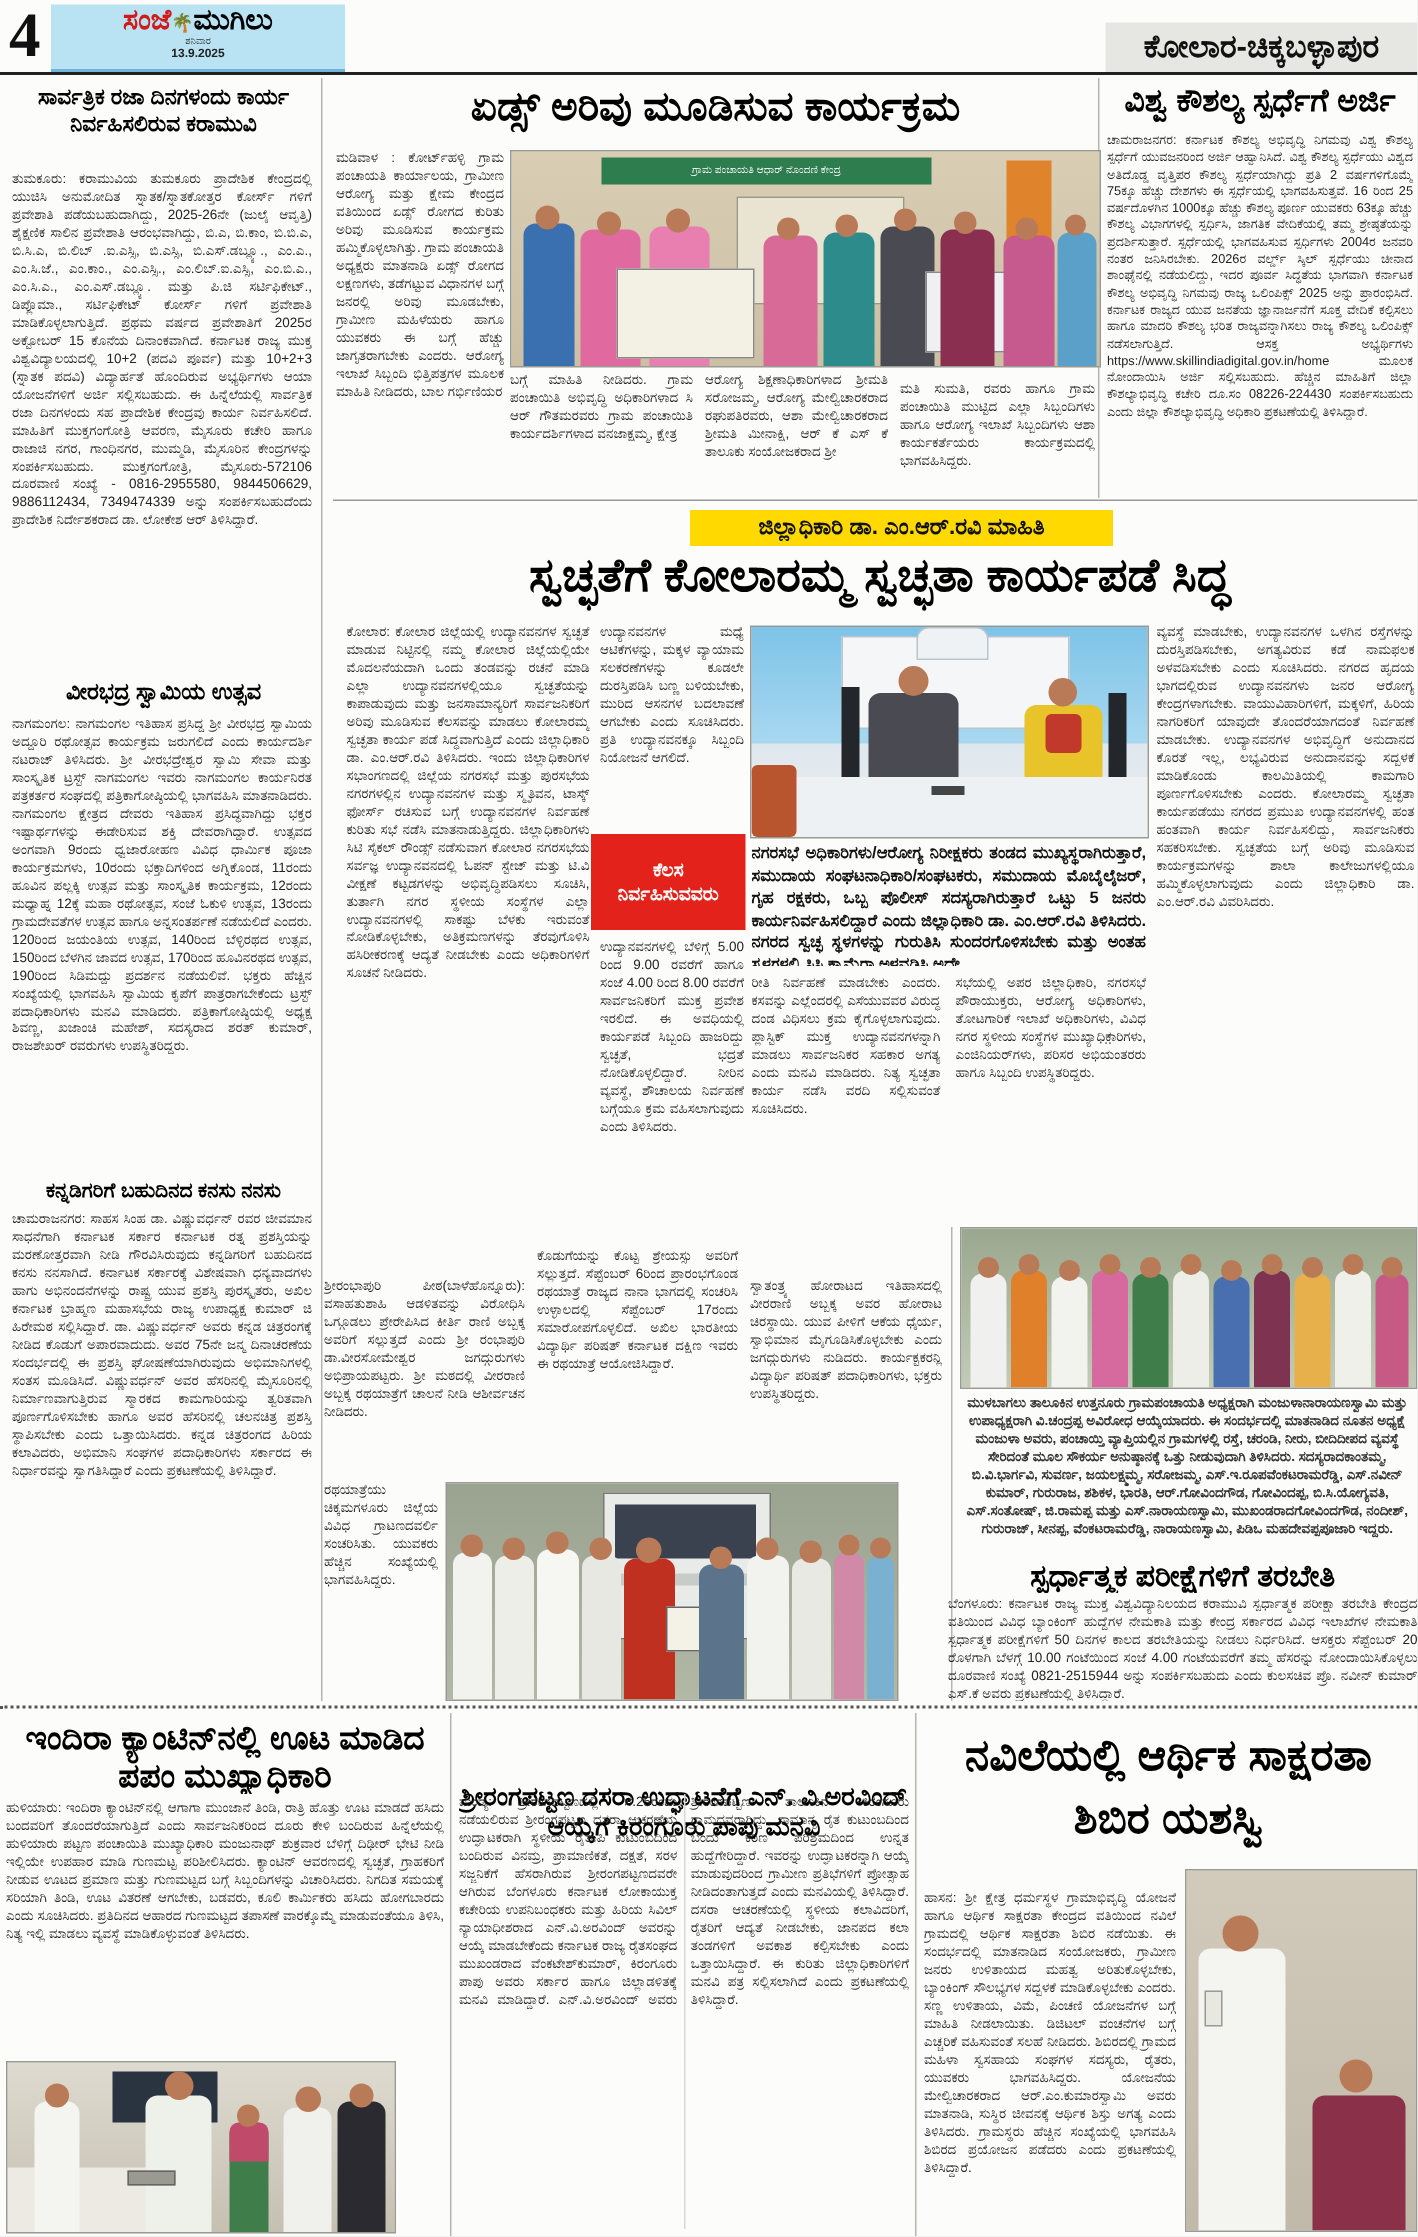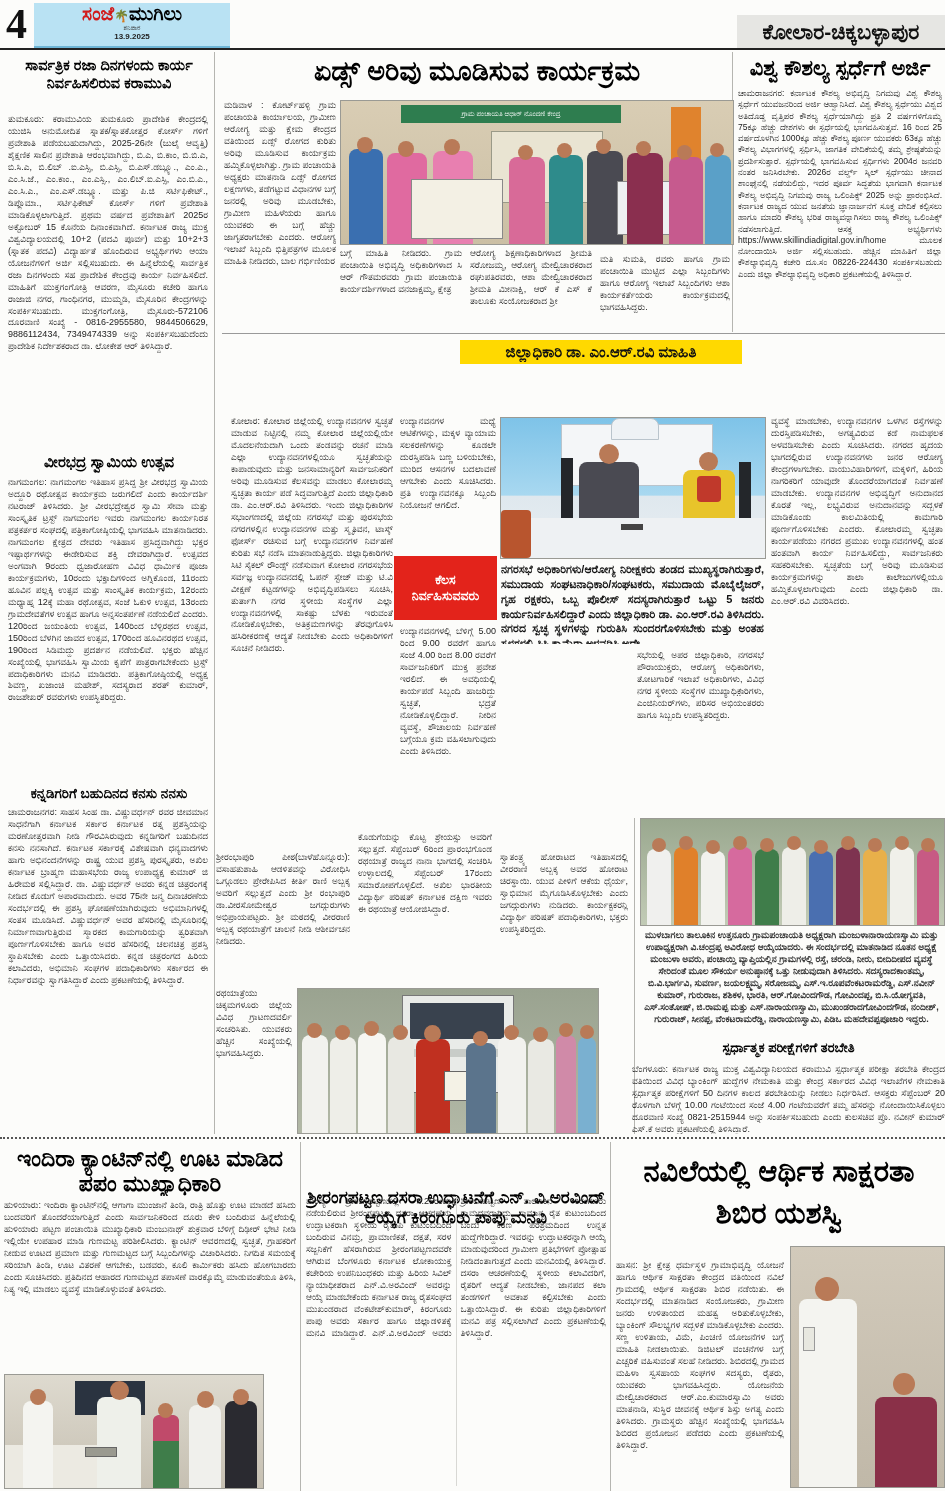--- a/index.html
+++ b/index.html
@@ -82,20 +82,21 @@
   </div>
 
   <div class="abs body-text" style="left:470px;top:248px;width:122px;height:84px;">ಆರೋಗ್ಯ ಶಿಕ್ಷಣಾಧಿಕಾರಿಗಳಾದ ಶ್ರೀಮತಿ ಸರೋಜಮ್ಮ, ಆರೋಗ್ಯ ಮೇಲ್ವಿಚಾರಕರಾದ ರಘುಪತಿರವರು, ಆಶಾ ಮೇಲ್ವಿಚಾರಕರಾದ ಶ್ರೀಮತಿ ಮೀನಾಕ್ಷಿ, ಆರ್ ಕೆ ಎಸ್ ಕೆ ತಾಲೂಕು ಸಂಯೋಜಕರಾದ ಶ್ರೀ</div>
   <div class="abs body-text" style="left:340px;top:248px;width:122px;height:84px;">ಬಗ್ಗೆ ಮಾಹಿತಿ ನೀಡಿದರು. ಗ್ರಾಮ ಪಂಚಾಯಿತಿ ಅಭಿವೃದ್ಧಿ ಅಧಿಕಾರಿಗಳಾದ ಸಿ ಆರ್ ಗೌತಮರವರು ಗ್ರಾಮ ಪಂಚಾಯಿತಿ ಕಾರ್ಯದರ್ಶಿಗಳಾದ ವನಜಾಕ್ಷಮ್ಮ, ಕ್ಷೇತ್ರ</div>
   <div class="abs body-text" style="left:600px;top:254px;width:130px;height:84px;">ಮತಿ ಸುಮತಿ, ರವರು ಹಾಗೂ ಗ್ರಾಮ ಪಂಚಾಯಿತಿ ಮುಟ್ಟಿದ ಎಲ್ಲಾ ಸಿಬ್ಬಂದಿಗಳು ಹಾಗೂ ಆರೋಗ್ಯ ಇಲಾಖೆ ಸಿಬ್ಬಂದಿಗಳು ಆಶಾ ಕಾರ್ಯಕರ್ತೆಯರು ಕಾರ್ಯಕ್ರಮದಲ್ಲಿ ಭಾಗವಹಿಸಿದ್ದರು.</div>
 
   <div class="abs head" style="left:738px;top:56px;width:204px;height:28px;font-size:21px;">ವಿಶ್ವ ಕೌಶಲ್ಯ ಸ್ಪರ್ಧೆಗೆ ಅರ್ಜಿ</div>
   <div class="abs body-text small" style="left:738px;top:88px;width:204px;height:242px;">ಚಾಮರಾಜನಗರ: ಕರ್ನಾಟಕ ಕೌಶಲ್ಯ ಅಭಿವೃದ್ಧಿ ನಿಗಮವು ವಿಶ್ವ ಕೌಶಲ್ಯ ಸ್ಪರ್ಧೆಗೆ ಯುವಜನರಿಂದ ಅರ್ಜಿ ಆಹ್ವಾನಿಸಿದೆ. ವಿಶ್ವ ಕೌಶಲ್ಯ ಸ್ಪರ್ಧೆಯು ವಿಶ್ವದ ಅತಿದೊಡ್ಡ ವೃತ್ತಿಪರ ಕೌಶಲ್ಯ ಸ್ಪರ್ಧೆಯಾಗಿದ್ದು ಪ್ರತಿ 2 ವರ್ಷಗಳಿಗೊಮ್ಮೆ 75ಕ್ಕೂ ಹೆಚ್ಚು ದೇಶಗಳು ಈ ಸ್ಪರ್ಧೆಯಲ್ಲಿ ಭಾಗವಹಿಸುತ್ತವೆ. 16 ರಿಂದ 25 ವರ್ಷದೊಳಗಿನ 1000ಕ್ಕೂ ಹೆಚ್ಚು ಕೌಶಲ್ಯ ಪೂರ್ಣ ಯುವಕರು 63ಕ್ಕೂ ಹೆಚ್ಚು ಕೌಶಲ್ಯ ವಿಭಾಗಗಳಲ್ಲಿ ಸ್ಪರ್ಧಿಸಿ, ಜಾಗತಿಕ ವೇದಿಕೆಯಲ್ಲಿ ತಮ್ಮ ಶ್ರೇಷ್ಠತೆಯನ್ನು ಪ್ರದರ್ಶಿಸುತ್ತಾರೆ. ಸ್ಪರ್ಧೆಯಲ್ಲಿ ಭಾಗವಹಿಸುವ ಸ್ಪರ್ಧಿಗಳು 2004ರ ಜನವರಿ ನಂತರ ಜನಿಸಿರಬೇಕು. 2026ರ ವರ್ಲ್ಡ್ ಸ್ಕಿಲ್ ಸ್ಪರ್ಧೆಯು ಚೀನಾದ ಶಾಂಘೈನಲ್ಲಿ ನಡೆಯಲಿದ್ದು, ಇದರ ಪೂರ್ವ ಸಿದ್ಧತೆಯ ಭಾಗವಾಗಿ ಕರ್ನಾಟಕ ಕೌಶಲ್ಯ ಅಭಿವೃದ್ಧಿ ನಿಗಮವು ರಾಜ್ಯ ಒಲಿಂಪಿಕ್ಸ್ 2025 ಅನ್ನು ಪ್ರಾರಂಭಿಸಿದೆ. ಕರ್ನಾಟಕ ರಾಜ್ಯದ ಯುವ ಜನತೆಯ ಜ್ಞಾನಾರ್ಜನೆಗೆ ಸೂಕ್ತ ವೇದಿಕೆ ಕಲ್ಪಿಸಲು ಹಾಗೂ ಮಾದರಿ ಕೌಶಲ್ಯ ಭರಿತ ರಾಜ್ಯವನ್ನಾಗಿಸಲು ರಾಜ್ಯ ಕೌಶಲ್ಯ ಒಲಿಂಪಿಕ್ಸ್ ನಡೆಸಲಾಗುತ್ತಿದೆ. ಆಸಕ್ತ ಅಭ್ಯರ್ಥಿಗಳು https://www.skillindiadigital.gov.in/home ಮೂಲಕ ನೋಂದಾಯಿಸಿ ಅರ್ಜಿ ಸಲ್ಲಿಸಬಹುದು. ಹೆಚ್ಚಿನ ಮಾಹಿತಿಗೆ ಜಿಲ್ಲಾ ಕೌಶಲ್ಯಾಭಿವೃದ್ಧಿ ಕಚೇರಿ ದೂ.ಸಂ 08226-224430 ಸಂಪರ್ಕಿಸಬಹುದು ಎಂದು ಜಿಲ್ಲಾ ಕೌಶಲ್ಯಾಭಿವೃದ್ಧಿ ಅಧಿಕಾರಿ ಪ್ರಕಟಣೆಯಲ್ಲಿ ತಿಳಿಸಿದ್ದಾರೆ.</div>
 
   <div class="abs kicker" style="left:423px;top:340px;width:282px;height:24px;font-size:15px;line-height:24px;margin-left:37px;">ಜಿಲ್ಲಾಧಿಕಾರಿ ಡಾ. ಎಂ.ಆರ್.ರವಿ ಮಾಹಿತಿ</div>
+  <div class="abs head" style="left:228px;top:366px;width:717px;height:42px;font-size:31px;">ಸ್ವಚ್ಛತೆಗೆ ಕೋಲಾರಮ್ಮ ಸ್ವಚ್ಛತಾ ಕಾರ್ಯಪಡೆ ಸಿದ್ಧ</div>
 
   <div class="abs body-text" style="left:231px;top:416px;width:162px;height:398px;">ಕೋಲಾರ: ಕೋಲಾರ ಜಿಲ್ಲೆಯಲ್ಲಿ ಉದ್ಯಾನವನಗಳ ಸ್ವಚ್ಛತೆ ಮಾಡುವ ನಿಟ್ಟಿನಲ್ಲಿ ನಮ್ಮ ಕೋಲಾರ ಜಿಲ್ಲೆಯಲ್ಲಿಯೇ ಮೊದಲನೆಯದಾಗಿ ಒಂದು ತಂಡವನ್ನು ರಚನೆ ಮಾಡಿ ಎಲ್ಲಾ ಉದ್ಯಾನವನಗಳಲ್ಲಿಯೂ ಸ್ವಚ್ಛತೆಯನ್ನು ಕಾಪಾಡುವುದು ಮತ್ತು ಜನಸಾಮಾನ್ಯರಿಗೆ ಸಾರ್ವಜನಿಕರಿಗೆ ಅರಿವು ಮೂಡಿಸುವ ಕೆಲಸವನ್ನು ಮಾಡಲು ಕೋಲಾರಮ್ಮ ಸ್ವಚ್ಛತಾ ಕಾರ್ಯ ಪಡೆ ಸಿದ್ಧವಾಗುತ್ತಿದೆ ಎಂದು ಜಿಲ್ಲಾಧಿಕಾರಿ ಡಾ. ಎಂ.ಆರ್.ರವಿ ತಿಳಿಸಿದರು. ಇಂದು ಜಿಲ್ಲಾಧಿಕಾರಿಗಳ ಸಭಾಂಗಣದಲ್ಲಿ ಜಿಲ್ಲೆಯ ನಗರಸಭೆ ಮತ್ತು ಪುರಸಭೆಯ ನಗರಗಳಲ್ಲಿನ ಉದ್ಯಾನವನಗಳ ಮತ್ತು ಸ್ಮೃತಿವನ, ಟಾಸ್ಕ್ ಫೋರ್ಸ್ ರಚಿಸುವ ಬಗ್ಗೆ ಉದ್ಯಾನವನಗಳ ನಿರ್ವಹಣೆ ಕುರಿತು ಸಭೆ ನಡೆಸಿ ಮಾತನಾಡುತ್ತಿದ್ದರು. ಜಿಲ್ಲಾಧಿಕಾರಿಗಳು ಸಿಟಿ ಸೈಕಲ್ ರೌಂಡ್ಸ್ ನಡೆಸುವಾಗ ಕೋಲಾರ ನಗರಸಭೆಯ ಸರ್ವಜ್ಞ ಉದ್ಯಾನವನದಲ್ಲಿ ಓಪನ್ ಸ್ಟೇಜ್ ಮತ್ತು ಟಿ.ವಿ ವೀಕ್ಷಣೆ ಕಟ್ಟಡಗಳನ್ನು ಅಭಿವೃದ್ಧಿಪಡಿಸಲು ಸೂಚಿಸಿ, ತುರ್ತಾಗಿ ನಗರ ಸ್ಥಳೀಯ ಸಂಸ್ಥೆಗಳ ಎಲ್ಲಾ ಉದ್ಯಾನವನಗಳಲ್ಲಿ ಸಾಕಷ್ಟು ಬೆಳಕು ಇರುವಂತೆ ನೋಡಿಕೊಳ್ಳಬೇಕು, ಅತಿಕ್ರಮಣಗಳನ್ನು ತೆರವುಗೊಳಿಸಿ ಹಸಿರೀಕರಣಕ್ಕೆ ಆದ್ಯತೆ ನೀಡಬೇಕು ಎಂದು ಅಧಿಕಾರಿಗಳಿಗೆ ಸೂಚನೆ ನೀಡಿದರು.</div>
   <div class="abs body-text" style="left:400px;top:416px;width:96px;height:134px;">ಉದ್ಯಾನವನಗಳ ಮಧ್ಯೆ ಆಟಿಕೆಗಳನ್ನು, ಮಕ್ಕಳ ವ್ಯಾಯಾಮ ಸಲಕರಣೆಗಳನ್ನು ಕೂಡಲೇ ದುರಸ್ತಿಪಡಿಸಿ ಬಣ್ಣ ಬಳಿಯಬೇಕು, ಮುರಿದ ಆಸನಗಳ ಬದಲಾವಣೆ ಆಗಬೇಕು ಎಂದು ಸೂಚಿಸಿದರು. ಪ್ರತಿ ಉದ್ಯಾನವನಕ್ಕೂ ಸಿಬ್ಬಂದಿ ನಿಯೋಜನೆ ಆಗಲಿದೆ.</div>
 
   <div class="photo" style="left:500px;top:417px;width:264px;height:140px;background:linear-gradient(#7ec3e8 0%,#a8d8f0 55%,#dfe8ee 56%,#e8eef2 100%);">
     <div class="abs" style="left:60px;top:6px;width:150px;height:60px;background:#f4f6f8;border:1px solid #b9c4cc;"></div>
     <div class="abs" style="left:110px;top:0px;width:46px;height:20px;background:#eef2f5;border:1px solid #b9c4cc;border-radius:8px 8px 0 0;"></div>
     <div class="fig" style="left:78px;top:44px;width:60px;height:58px;background:#4a4a52;"></div>
     <div class="headc" style="left:98px;top:26px;width:20px;height:20px;"></div>
     <div class="fig" style="left:182px;top:52px;width:52px;height:50px;background:#e8c42a;"></div>
@@ -109,20 +110,21 @@
   </div>
 
   <div class="abs redbox" style="left:394px;top:556px;width:103px;height:64px;font-size:12.5px;line-height:1.3;">
     <div>ಕೆಲಸ</div>
     <div>ನಿರ್ವಹಿಸುವವರು</div>
   </div>
 
   <div class="abs caption-bold" style="left:501px;top:562px;width:263px;height:82px;">ನಗರಸಭೆ ಅಧಿಕಾರಿಗಳು/ಆರೋಗ್ಯ ನಿರೀಕ್ಷಕರು ತಂಡದ ಮುಖ್ಯಸ್ಥರಾಗಿರುತ್ತಾರೆ, ಸಮುದಾಯ ಸಂಘಟನಾಧಿಕಾರಿ/ಸಂಘಟಕರು, ಸಮುದಾಯ ಮೊಬೈಲೈಜರ್, ಗೃಹ ರಕ್ಷಕರು, ಒಬ್ಬ ಪೊಲೀಸ್ ಸದಸ್ಯರಾಗಿರುತ್ತಾರೆ ಒಟ್ಟು 5 ಜನರು ಕಾರ್ಯನಿರ್ವಹಿಸಲಿದ್ದಾರೆ ಎಂದು ಜಿಲ್ಲಾಧಿಕಾರಿ ಡಾ. ಎಂ.ಆರ್.ರವಿ ತಿಳಿಸಿದರು. ನಗರದ ಸ್ವಚ್ಛ ಸ್ಥಳಗಳನ್ನು ಗುರುತಿಸಿ ಸುಂದರಗೊಳಿಸಬೇಕು ಮತ್ತು ಅಂತಹ ಸ್ಥಳಗಳಲ್ಲಿ ಸಿಸಿ ಕ್ಯಾಮೆರಾ ಅಳವಡಿಸಿ ಅದೇ</div>
 
   <div class="abs body-text" style="left:400px;top:626px;width:96px;height:188px;">ಉದ್ಯಾನವನಗಳಲ್ಲಿ ಬೆಳಿಗ್ಗೆ 5.00 ರಿಂದ 9.00 ರವರೆಗೆ ಹಾಗೂ ಸಂಜೆ 4.00 ರಿಂದ 8.00 ರವರೆಗೆ ಸಾರ್ವಜನಿಕರಿಗೆ ಮುಕ್ತ ಪ್ರವೇಶ ಇರಲಿದೆ. ಈ ಅವಧಿಯಲ್ಲಿ ಕಾರ್ಯಪಡೆ ಸಿಬ್ಬಂದಿ ಹಾಜರಿದ್ದು ಸ್ವಚ್ಛತೆ, ಭದ್ರತೆ ನೋಡಿಕೊಳ್ಳಲಿದ್ದಾರೆ. ನೀರಿನ ವ್ಯವಸ್ಥೆ, ಶೌಚಾಲಯ ನಿರ್ವಹಣೆ ಬಗ್ಗೆಯೂ ಕ್ರಮ ವಹಿಸಲಾಗುವುದು ಎಂದು ತಿಳಿಸಿದರು.</div>
+  <div class="abs body-text" style="left:501px;top:650px;width:126px;height:164px;">ರೀತಿ ನಿರ್ವಹಣೆ ಮಾಡಬೇಕು ಎಂದರು. ಕಸವನ್ನು ಎಲ್ಲೆಂದರಲ್ಲಿ ಎಸೆಯುವವರ ವಿರುದ್ಧ ದಂಡ ವಿಧಿಸಲು ಕ್ರಮ ಕೈಗೊಳ್ಳಲಾಗುವುದು. ಪ್ಲಾಸ್ಟಿಕ್ ಮುಕ್ತ ಉದ್ಯಾನವನಗಳನ್ನಾಗಿ ಮಾಡಲು ಸಾರ್ವಜನಿಕರ ಸಹಕಾರ ಅಗತ್ಯ ಎಂದು ಮನವಿ ಮಾಡಿದರು. ನಿತ್ಯ ಸ್ವಚ್ಛತಾ ಕಾರ್ಯ ನಡೆಸಿ ವರದಿ ಸಲ್ಲಿಸುವಂತೆ ಸೂಚಿಸಿದರು.</div>
   <div class="abs body-text" style="left:637px;top:650px;width:127px;height:164px;">ಸಭೆಯಲ್ಲಿ ಅಪರ ಜಿಲ್ಲಾಧಿಕಾರಿ, ನಗರಸಭೆ ಪೌರಾಯುಕ್ತರು, ಆರೋಗ್ಯ ಅಧಿಕಾರಿಗಳು, ತೋಟಗಾರಿಕೆ ಇಲಾಖೆ ಅಧಿಕಾರಿಗಳು, ವಿವಿಧ ನಗರ ಸ್ಥಳೀಯ ಸಂಸ್ಥೆಗಳ ಮುಖ್ಯಾಧಿಕ಼ಾರಿಗಳು, ಎಂಜಿನಿಯರ್‌ಗಳು, ಪರಿಸರ ಅಭಿಯಂತರರು ಹಾಗೂ ಸಿಬ್ಬಂದಿ ಉಪಸ್ಥಿತರಿದ್ದರು.</div>
   <div class="abs body-text" style="left:771px;top:416px;width:172px;height:398px;">ವ್ಯವಸ್ಥೆ ಮಾಡಬೇಕು, ಉದ್ಯಾನವನಗಳ ಒಳಗಿನ ರಸ್ತೆಗಳನ್ನು ದುರಸ್ತಿಪಡಿಸಬೇಕು, ಅಗತ್ಯವಿರುವ ಕಡೆ ನಾಮಫಲಕ ಅಳವಡಿಸಬೇಕು ಎಂದು ಸೂಚಿಸಿದರು. ನಗರದ ಹೃದಯ ಭಾಗದಲ್ಲಿರುವ ಉದ್ಯಾನವನಗಳು ಜನರ ಆರೋಗ್ಯ ಕೇಂದ್ರಗಳಾಗಬೇಕು. ವಾಯುವಿಹಾರಿಗಳಿಗೆ, ಮಕ್ಕಳಿಗೆ, ಹಿರಿಯ ನಾಗರಿಕರಿಗೆ ಯಾವುದೇ ತೊಂದರೆಯಾಗದಂತೆ ನಿರ್ವಹಣೆ ಮಾಡಬೇಕು. ಉದ್ಯಾನವನಗಳ ಅಭಿವೃದ್ಧಿಗೆ ಅನುದಾನದ ಕೊರತೆ ಇಲ್ಲ, ಲಭ್ಯವಿರುವ ಅನುದಾನವನ್ನು ಸದ್ಬಳಕೆ ಮಾಡಿಕೊಂಡು ಕಾಲಮಿತಿಯಲ್ಲಿ ಕಾಮಗಾರಿ ಪೂರ್ಣಗೊಳಿಸಬೇಕು ಎಂದರು. ಕೋಲಾರಮ್ಮ ಸ್ವಚ್ಛತಾ ಕಾರ್ಯಪಡೆಯು ನಗರದ ಪ್ರಮುಖ ಉದ್ಯಾನವನಗಳಲ್ಲಿ ಹಂತ ಹಂತವಾಗಿ ಕಾರ್ಯ ನಿರ್ವಹಿಸಲಿದ್ದು, ಸಾರ್ವಜನಿಕರು ಸಹಕರಿಸಬೇಕು. ಸ್ವಚ್ಛತೆಯ ಬಗ್ಗೆ ಅರಿವು ಮೂಡಿಸುವ ಕಾರ್ಯಕ್ರಮಗಳನ್ನು ಶಾಲಾ ಕಾಲೇಜುಗಳಲ್ಲಿಯೂ ಹಮ್ಮಿಕೊಳ್ಳಲಾಗುವುದು ಎಂದು ಜಿಲ್ಲಾಧಿಕಾರಿ ಡಾ. ಎಂ.ಆರ್.ರವಿ ವಿವರಿಸಿದರು.</div>
 
   <div class="abs body-text" style="left:216px;top:852px;width:134px;height:132px;">ಶ್ರೀರಂಭಾಪುರಿ ಪೀಠ(ಬಾಳೆಹೊನ್ನೂರು): ವಸಾಹತುಶಾಹಿ ಆಡಳಿತವನ್ನು ವಿರೋಧಿಸಿ ಒಗ್ಗೂಡಲು ಪ್ರೇರೇಪಿಸಿದ ಕೀರ್ತಿ ರಾಣಿ ಅಬ್ಬಕ್ಕ ಅವರಿಗೆ ಸಲ್ಲುತ್ತದೆ ಎಂದು ಶ್ರೀ ರಂಭಾಪುರಿ ಡಾ.ವೀರಸೋಮೇಶ್ವರ ಜಗದ್ಗುರುಗಳು ಅಭಿಪ್ರಾಯಪಟ್ಟರು. ಶ್ರೀ ಮಠದಲ್ಲಿ ವೀರರಾಣಿ ಅಬ್ಬಕ್ಕ ರಥಯಾತ್ರೆಗೆ ಚಾಲನೆ ನೀಡಿ ಆಶೀರ್ವಚನ ನೀಡಿದರು.</div>
   <div class="abs body-text" style="left:358px;top:832px;width:134px;height:132px;">ಕೊಡುಗೆಯನ್ನು ಕೊಟ್ಟ ಶ್ರೇಯಸ್ಸು ಅವರಿಗೆ ಸಲ್ಲುತ್ತದೆ. ಸೆಪ್ಟೆಂಬರ್ 6ರಿಂದ ಪ್ರಾರಂಭಗೊಂಡ ರಥಯಾತ್ರೆ ರಾಜ್ಯದ ನಾನಾ ಭಾಗದಲ್ಲಿ ಸಂಚರಿಸಿ ಉಳ್ಳಾಲದಲ್ಲಿ ಸೆಪ್ಟೆಂಬರ್ 17ರಂದು ಸಮಾರೋಪಗೊಳ್ಳಲಿದೆ. ಅಖಿಲ ಭಾರತೀಯ ವಿದ್ಯಾರ್ಥಿ ಪರಿಷತ್ ಕರ್ನಾಟಕ ದಕ್ಷಿಣ ಇವರು ಈ ರಥಯಾತ್ರೆ ಆಯೋಜಿಸಿದ್ದಾರೆ.</div>
   <div class="abs body-text" style="left:500px;top:852px;width:128px;height:132px;">ಸ್ವಾತಂತ್ರ್ಯ ಹೋರಾಟದ ಇತಿಹಾಸದಲ್ಲಿ ವೀರರಾಣಿ ಅಬ್ಬಕ್ಕ ಅವರ ಹೋರಾಟ ಚಿರಸ್ಥಾಯಿ. ಯುವ ಪೀಳಿಗೆ ಆಕೆಯ ಧೈರ್ಯ, ಸ್ವಾಭಿಮಾನ ಮೈಗೂಡಿಸಿಕೊಳ್ಳಬೇಕು ಎಂದು ಜಗದ್ಗುರುಗಳು ನುಡಿದರು. ಕಾರ್ಯಕ್ಟಕರನ್ಲಿ ವಿದ್ಯಾರ್ಥಿ ಪರಿಷತ್ ಪದಾಧಿಕಾರಿಗಳು, ಭಕ್ತರು ಉಪಸ್ಥಿತರಿದ್ದರು.</div>
   <div class="abs body-text" style="left:216px;top:988px;width:76px;height:146px;">ರಥಯಾತ್ರೆಯು ಚಿಕ್ಕಮಗಳೂರು ಜಿಲ್ಲೆಯ ವಿವಿಧ ಗ್ರಾಟಣದವರ್ಲಿ ಸಂಚರಿಸಿತು. ಯುವಕರು ಹೆಚ್ಚಿನ ಸಂಖ್ಯೆಯಲ್ಲಿ ಭಾಗವಹಿಸಿದ್ದರು.</div>
 
   <div class="photo" style="left:297px;top:988px;width:300px;height:144px;background:linear-gradient(#9aa390,#b2b8a6);">
     <div class="abs" style="left:104px;top:6px;width:110px;height:96px;background:#e9ebe8;border:1px solid #777;"></div>
@@ -170,21 +172,21 @@
     <div class="headc" style="left:119px;top:19px;width:14px;height:14px;"></div>
     <div class="headc" style="left:146px;top:17px;width:14px;height:14px;"></div>
     <div class="headc" style="left:173px;top:21px;width:14px;height:14px;"></div>
     <div class="headc" style="left:200px;top:17px;width:14px;height:14px;"></div>
     <div class="headc" style="left:227px;top:19px;width:14px;height:14px;"></div>
     <div class="headc" style="left:254px;top:17px;width:14px;height:14px;"></div>
     <div class="headc" style="left:280px;top:19px;width:14px;height:14px;"></div>
   </div>
   <div class="abs body-text" style="left:638px;top:930px;width:307px;height:108px;text-align:center;font-weight:bold;color:#333;">ಮುಳಬಾಗಲು ತಾಲೂಕಿನ ಉತ್ತನೂರು ಗ್ರಾಮಪಂಚಾಯತಿ ಅಧ್ಯಕ್ಷರಾಗಿ ಮಂಜುಳಾನಾರಾಯಣಸ್ವಾಮಿ ಮತ್ತು ಉಪಾಧ್ಯಕ್ಷರಾಗಿ ವಿ.ಚಂದ್ರಪ್ಪ ಅವಿರೋಧ ಆಯ್ಕೆಯಾದರು. ಈ ಸಂದರ್ಭದಲ್ಲಿ ಮಾತನಾಡಿದ ನೂತನ ಅಧ್ಯಕ್ಷೆ ಮಂಜುಳಾ ಅವರು, ಪಂಚಾಯ್ತಿ ವ್ಯಾಪ್ತಿಯಲ್ಲಿನ ಗ್ರಾಮಗಳಲ್ಲಿ ರಸ್ತೆ, ಚರಂಡಿ, ನೀರು, ಬೀದಿದೀಪದ ವ್ಯವಸ್ಥೆ ಸೇರಿದಂತೆ ಮೂಲ ಸೌಕರ್ಯ ಅನುಷ್ಠಾನಕ್ಕೆ ಒತ್ತು ನೀಡುವುದಾಗಿ ತಿಳಿಸಿದರು. ಸದಸ್ಯರಾದಕಾಂತಮ್ಮ, ಬಿ.ವಿ.ಭಾರ್ಗವಿ, ಸುವರ್ಣ, ಜಯಲಕ್ಷ್ಮಮ್ಮ, ಸರೋಜಮ್ಮ, ಎಸ್.ಇ.ರೂಪವೆಂಕಟರಾಮರೆಡ್ಡಿ, ಎಸ್.ನವೀನ್ ಕುಮಾರ್, ಗುರುರಾಜ, ಶಶಿಕಳ, ಭಾರತಿ, ಆರ್.ಗೋವಿಂದಗೌಡ, ಗೋವಿಂದಪ್ಪ, ಬಿ.ಸಿ.ಯೋಗ್ಯವತಿ, ಎಸ್.ಸಂತೋಷ್, ಜಿ.ರಾಮಪ್ಪ ಮತ್ತು ಎಸ್.ನಾರಾಯಣಸ್ವಾಮಿ, ಮುಖಂಡರಾದಗೋವಿಂದಗೌಡ, ನಂದೀಶ್, ಗುರುರಾಜ್, ಸೀನಪ್ಪ, ವೆಂಕಟರಾಮರೆಡ್ಡಿ, ನಾರಾಯಣಸ್ವಾಮಿ, ಪಿಡಿಒ ಮಹದೇವಪ್ಪಪೂಜಾರಿ ಇದ್ದರು.</div>
 
-  <div class="abs head" style="left:632px;top:1040px;width:313px;height:22px;font-size:13px;">ಸ್ಪರ್ಧಾತ್ಮಕ ಪರೀಕ್ಷೆಗಳಿಗೆ ತರಬೇತಿ</div>
+  <div class="abs head" style="left:632px;top:1040px;width:313px;height:22px;font-size:20px;">ಸ್ಪರ್ಧಾತ್ಮಕ ಪರೀಕ್ಷೆಗಳಿಗೆ ತರಬೇತಿ</div>
   <div class="abs body-text" style="left:632px;top:1064px;width:313px;height:70px;">ಬೆಂಗಳೂರು: ಕರ್ನಾಟಕ ರಾಜ್ಯ ಮುಕ್ತ ವಿಶ್ವವಿದ್ಯಾನಿಲಯದ ಕರಾಮುವಿ ಸ್ಪರ್ಧಾತ್ಮಕ ಪರೀಕ್ಷಾ ತರಬೇತಿ ಕೇಂದ್ರದ ವತಿಯಿಂದ ವಿವಿಧ ಬ್ಯಾಂಕಿಂಗ್ ಹುದ್ದೆಗಳ ನೇಮಕಾತಿ ಮತ್ತು ಕೇಂದ್ರ ಸರ್ಕಾರದ ವಿವಿಧ ಇಲಾಖೆಗಳ ನೇಮಕಾತಿ ಸ್ಪರ್ಧಾತ್ಮಕ ಪರೀಕ್ಷೆಗಳಿಗೆ 50 ದಿನಗಳ ಕಾಲದ ತರಬೇತಿಯನ್ನು ನೀಡಲು ನಿರ್ಧರಿಸಿದೆ. ಆಸಕ್ತರು ಸೆಪ್ಟೆಂಬರ್ 20 ರೊಳಗಾಗಿ ಬೆಳಗ್ಗೆ 10.00 ಗಂಟೆಯಿಂದ ಸಂಜೆ 4.00 ಗಂಟೆಯವರೆಗೆ ತಮ್ಮ ಹೆಸರನ್ನು ನೋಂದಾಯಿಸಿಕೊಳ್ಳಲು ದೂರವಾಣಿ ಸಂಖ್ಯೆ 0821-2515944 ಅನ್ನು ಸಂಪರ್ಕಿಸಬಹುದು ಎಂದು ಕುಲಸಚಿವ ಪ್ರೊ. ನವೀನ್ ಕುಮಾರ್ ಎಸ್.ಕೆ ಅವರು ಪ್ರಕಟಣೆಯಲ್ಲಿ ತಿಳಿಸಿದ್ದಾರೆ.</div>
 
   <div class="abs dotted" style="left:0;top:1137px;width:945px;"></div>
 
   <div class="abs vrule" style="left:300px;top:1142px;height:349px;"></div>
   <div class="abs vrule" style="left:610px;top:1142px;height:349px;"></div>
 
   <div class="abs head" style="left:4px;top:1146px;width:292px;height:50px;font-size:22px;line-height:1.15;">ಇಂದಿರಾ ಕ್ಯಾಂಟಿನ್‌ನಲ್ಲಿ ಊಟ ಮಾಡಿದ ಪಪಂ ಮುಖ್ಯಾಧಿಕಾರಿ</div>
   <div class="abs body-text" style="left:4px;top:1200px;width:292px;height:170px;">ಹುಳಿಯಾರು: ಇಂದಿರಾ ಕ್ಯಾಂಟಿನ್‌ನಲ್ಲಿ ಆಗಾಗಾ ಮುಂಜಾನೆ ತಿಂಡಿ, ರಾತ್ರಿ ಹೊತ್ತು ಊಟ ಮಾಡದೆ ಹಸಿದು ಬಂದವರಿಗೆ ತೊಂದರೆಯಾಗುತ್ತಿದೆ ಎಂದು ಸಾರ್ವಜನಿಕರಿಂದ ದೂರು ಕೇಳಿ ಬಂದಿರುವ ಹಿನ್ನೆಲೆಯಲ್ಲಿ ಹುಳಿಯಾರು ಪಟ್ಟಣ ಪಂಚಾಯಿತಿ ಮುಖ್ಯಾಧಿಕಾರಿ ಮಂಜುನಾಥ್ ಶುಕ್ರವಾರ ಬೆಳಿಗ್ಗೆ ದಿಢೀರ್ ಭೇಟಿ ನೀಡಿ ಇಲ್ಲಿಯೇ ಉಪಹಾರ ಮಾಡಿ ಗುಣಮಟ್ಟ ಪರಿಶೀಲಿಸಿದರು. ಕ್ಯಾಂಟಿನ್ ಆವರಣದಲ್ಲಿ ಸ್ವಚ್ಛತೆ, ಗ್ರಾಹಕರಿಗೆ ನೀಡುವ ಊಟದ ಪ್ರಮಾಣ ಮತ್ತು ಗುಣಮಟ್ಟದ ಬಗ್ಗೆ ಸಿಬ್ಬಂದಿಗಳನ್ನು ವಿಚಾರಿಸಿದರು. ನಿಗದಿತ ಸಮಯಕ್ಕೆ ಸರಿಯಾಗಿ ತಿಂಡಿ, ಊಟ ವಿತರಣೆ ಆಗಬೇಕು, ಬಡವರು, ಕೂಲಿ ಕಾರ್ಮಿಕರು ಹಸಿದು ಹೋಗಬಾರದು ಎಂದು ಸೂಚಿಸಿದರು. ಪ್ರತಿದಿನದ ಆಹಾರದ ಗುಣಮಟ್ಟದ ತಪಾಸಣೆ ವಾರಕ್ಕೊಮ್ಮೆ ಮಾಡುವಂತೆಯೂ ತಿಳಿಸಿ, ನಿತ್ಯ ಇಲ್ಲಿ ಮಾಡಲು ವ್ಯವಸ್ಥೆ ಮಾಡಿಕೊಳ್ಳುವಂತೆ ತಿಳಿಸಿದರು.</div>
   <div class="photo" style="left:4px;top:1374px;width:258px;height:113px;background:linear-gradient(#dedacf,#c6c0b2);">

